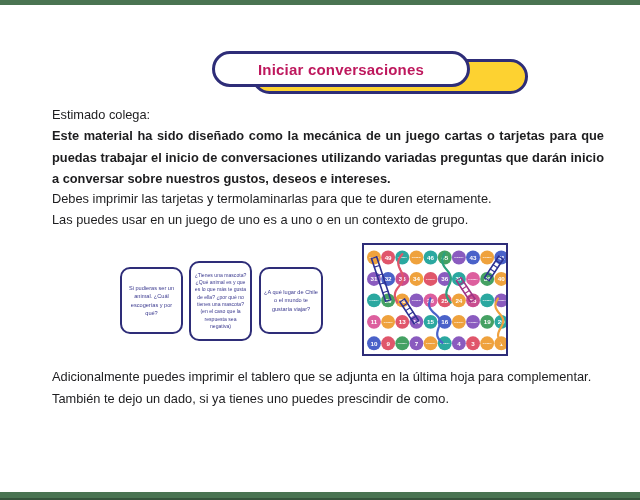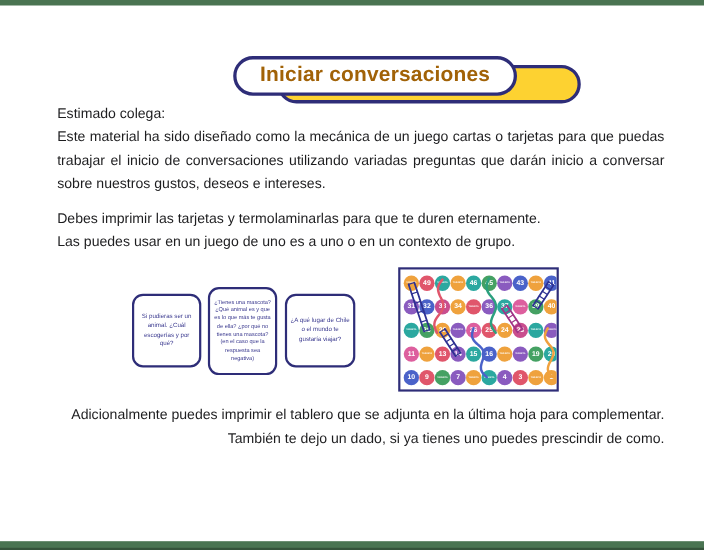--- a/index.html
+++ b/index.html
@@ -8,28 +8,28 @@
   .bar{position:absolute;left:0;width:640px;background:#4a7452;}
   .bar.top{top:0;height:5px;}
   .bar.bottom{bottom:0;height:8px;border-bottom:2px solid #35533b;box-sizing:border-box;}
 
   
   .banner-back{position:absolute;left:252px;top:59px;width:276px;height:35px;
                background:#fdd231;border:3px solid #2e2d78;border-radius:20px;box-sizing:border-box;}
   .banner-front{position:absolute;left:212px;top:51px;width:258px;height:36px;
                 background:#ffffff;border:3px solid #2e2d78;border-radius:20px;box-sizing:border-box;
                 display:flex;align-items:center;justify-content:center;}
-  .banner-front span{color:#a16207;font-size:19px;font-weight:bold;letter-spacing:.2px;}
+  .banner-front span{color:#be185d;font-size:15px;font-weight:bold;letter-spacing:.2px;}
 
   
   .textblock{position:absolute;left:52px;width:552px;font-size:12.8px;line-height:21.4px;color:#1d1d1f;}
-  .intro{top:92px;}
-  .just{text-align:justify;}
+  .intro{top:104px;}
+  .just{text-align:justify;font-weight:bold;}
   .instructions{top:188px;}
-  .footer{top:366px;line-height:21.8px;text-align:right;}
+  .footer{top:366px;line-height:21.8px;}
 
   
   .card{position:absolute;background:#ffffff;border:2px solid #2e2d78;border-radius:10px;
         box-sizing:border-box;display:flex;align-items:center;justify-content:center;
         text-align:center;color:#3b3a8f;padding:3px;}
   .card-0{left:120px;top:267px;width:63px;height:67px;font-size:5.6px;line-height:1.5;}
   .card-1{left:189px;top:261px;width:63px;height:80px;font-size:5.1px;line-height:1.45;}
   .card-2{left:259px;top:267px;width:64px;height:67px;font-size:5.6px;line-height:1.5;}
 
   

